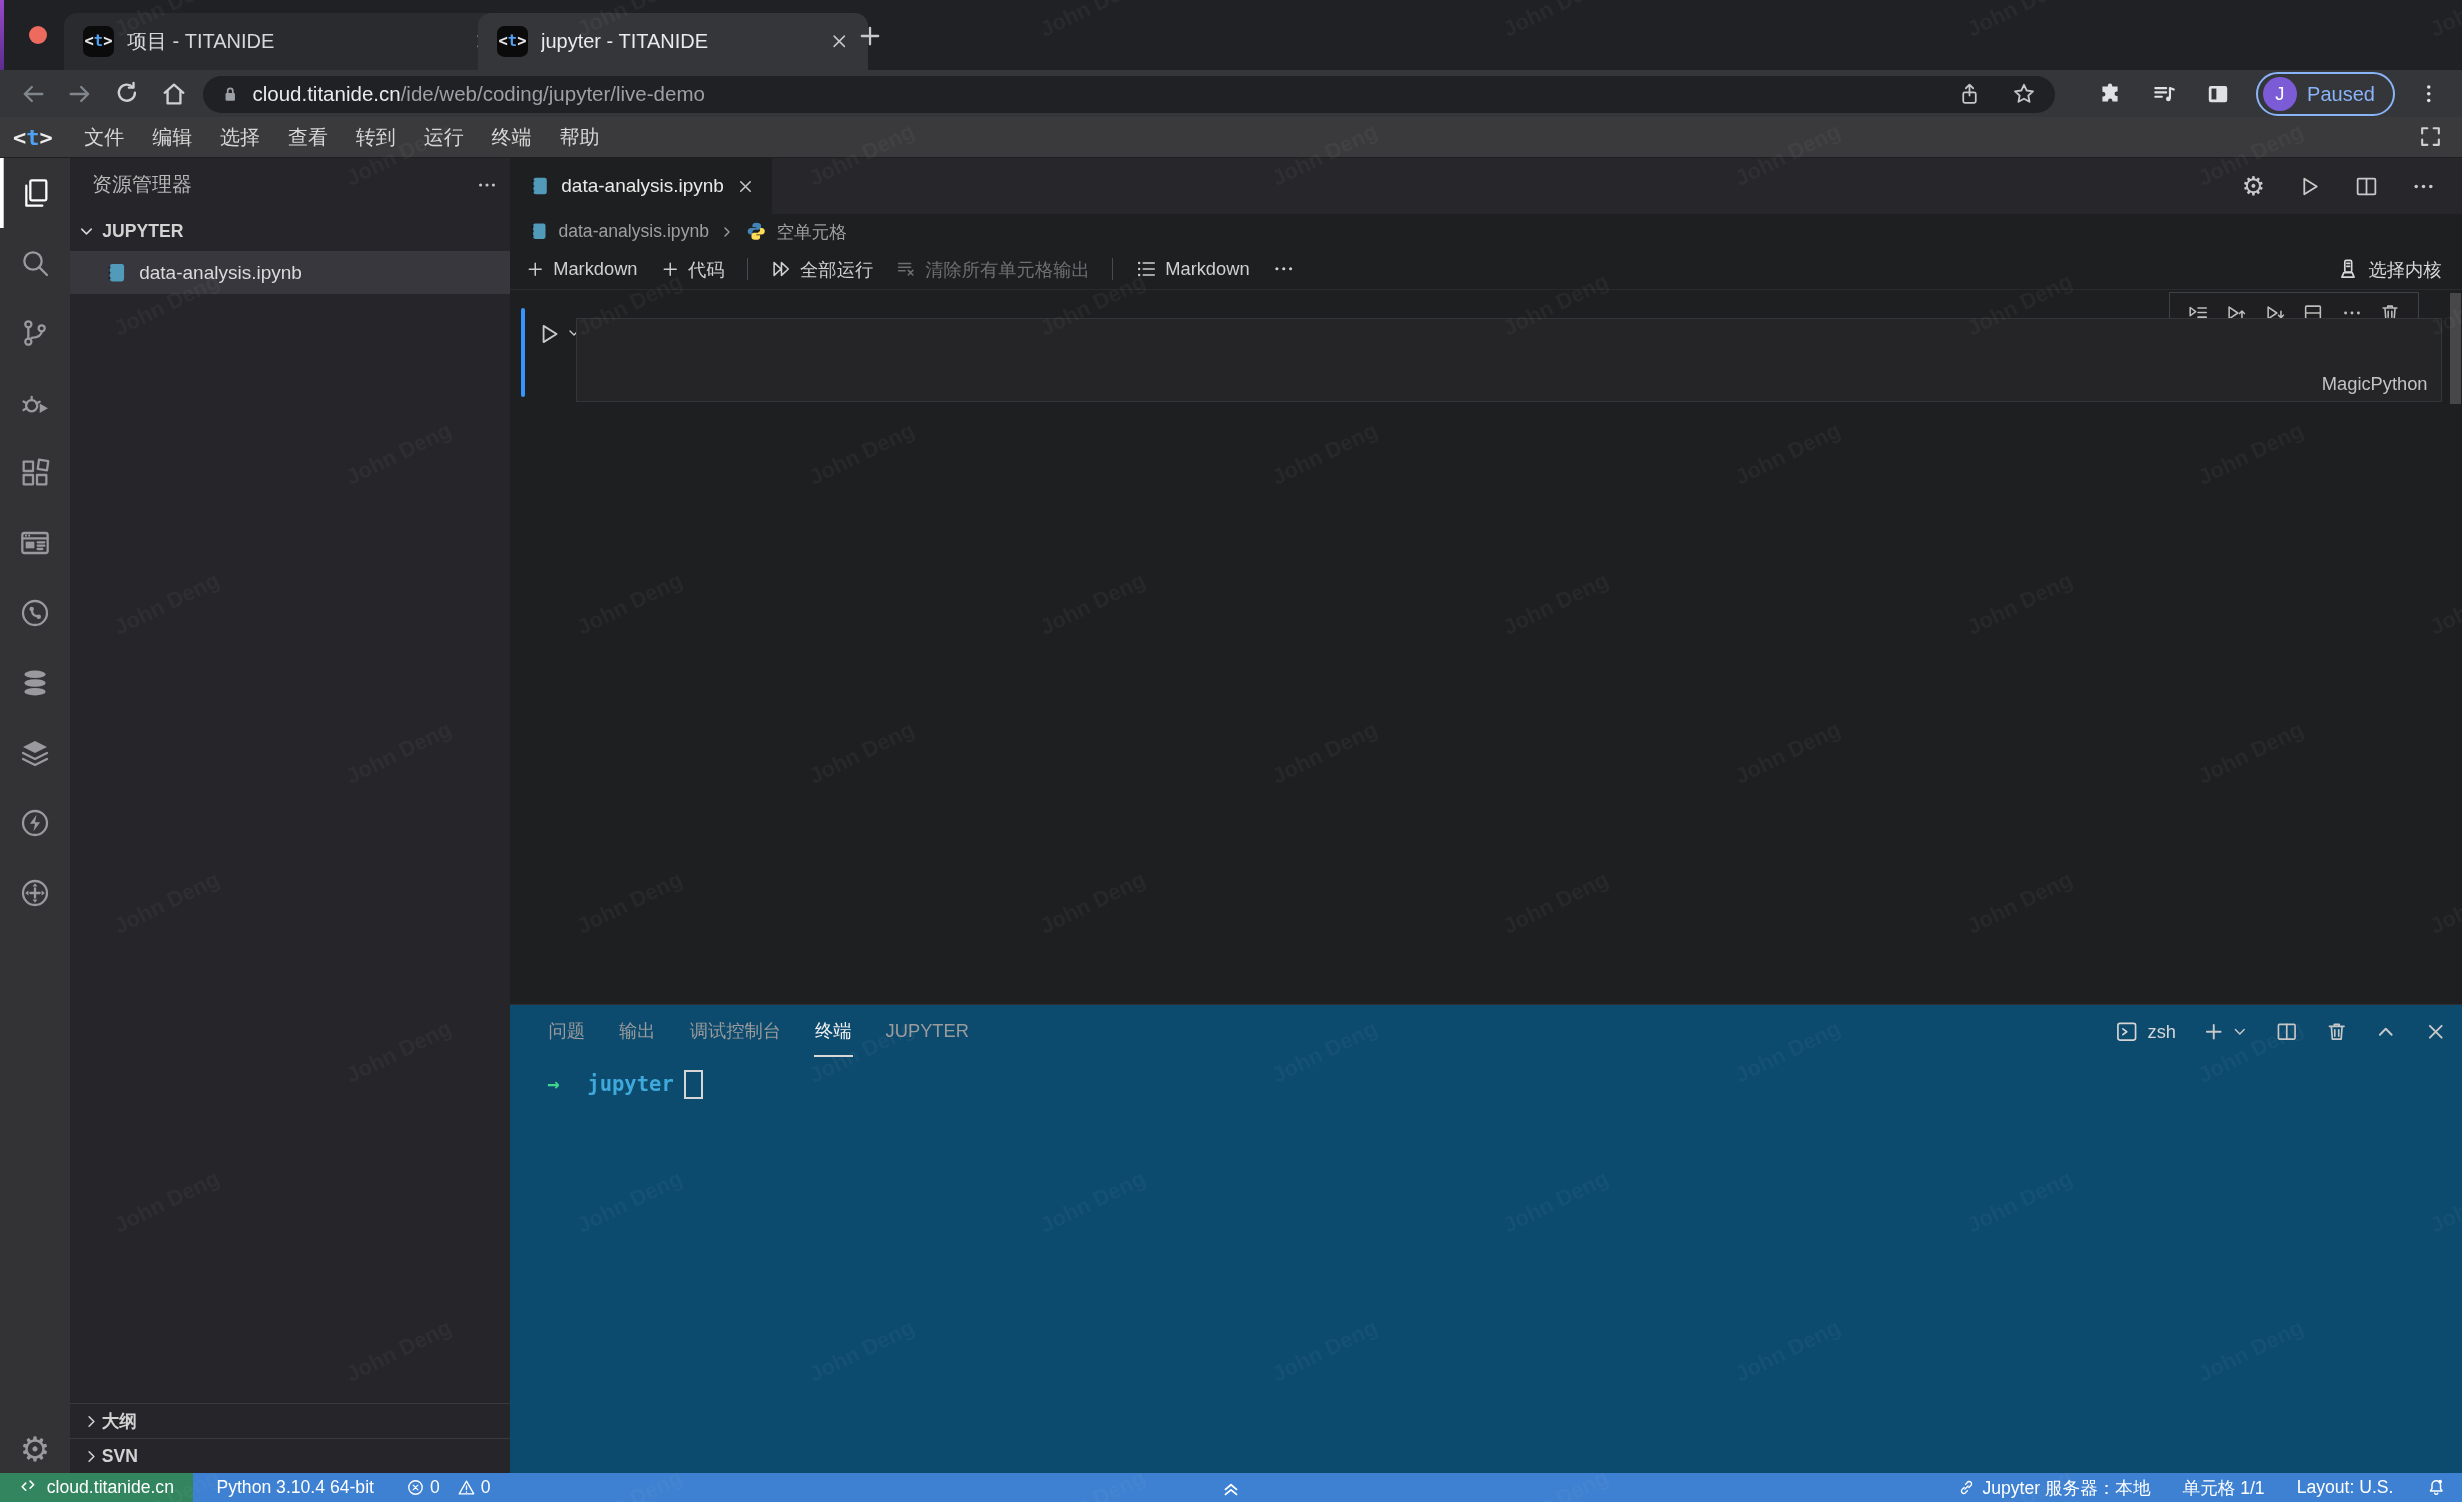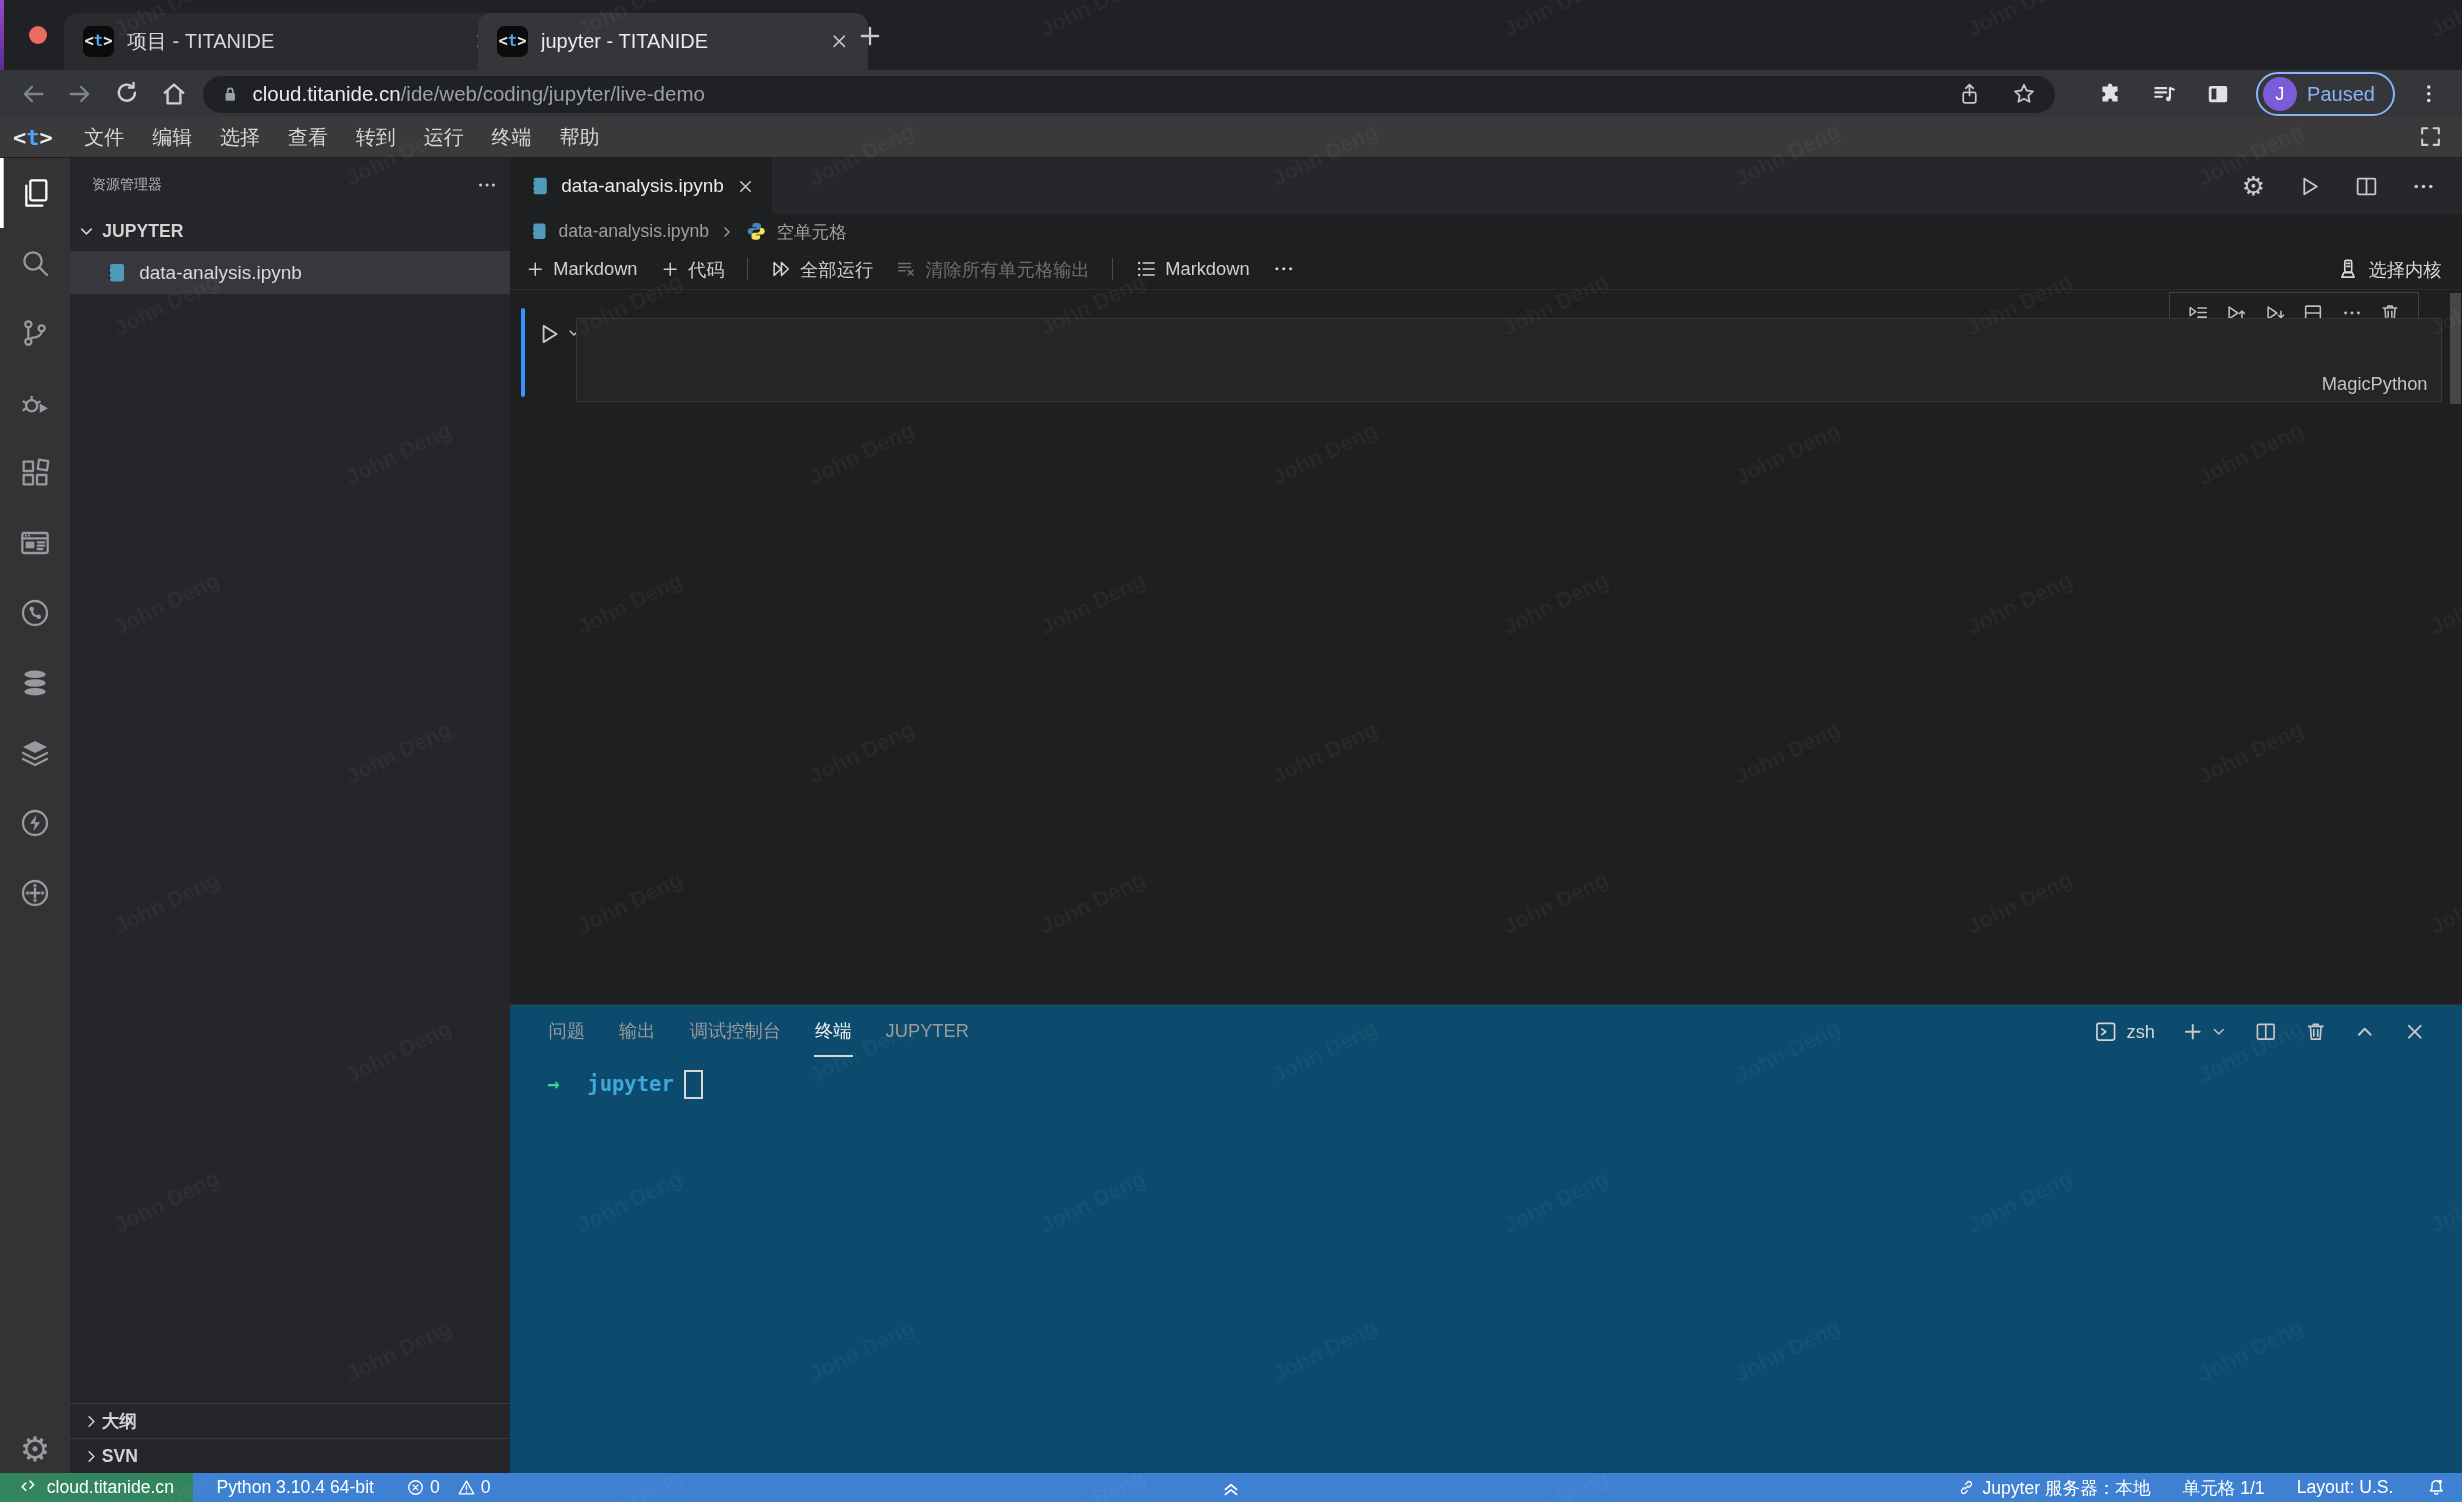--- a/index.html
+++ b/index.html
@@ -53,21 +53,21 @@
 
   
   .workbench{position:absolute;top:158px;left:0;right:0;bottom:29px;display:flex;}
 
   .activitybar{width:70px;background:#333336;display:flex;flex-direction:column;align-items:center;flex:0 0 auto;}
   .ab-item{width:70px;height:70px;display:flex;align-items:center;justify-content:center;color:#9a9a9e;}
   .ab-item.active{color:#ffffff;box-shadow:inset 3.7px 0 0 #ffffff;}
   .ab-gear{margin-top:auto;margin-bottom:7.3px;font-size:34px;color:#9a9a9e;line-height:1;}
 
   .sidebar{width:440px;background:#26262a;display:flex;flex-direction:column;flex:0 0 auto;color:#cccccc;}
-  .sb-header{height:53px;display:flex;align-items:center;padding:0 11.7px 0 22px;font-size:14px;color:#b6b6b6;}
+  .sb-header{height:53px;display:flex;align-items:center;padding:0 11.7px 0 22px;font-size:20px;color:#b6b6b6;}
   .sb-kebab{margin-left:auto;color:#c5c5c5;}
   .sb-section{height:40px;display:flex;align-items:center;gap:5.9px;font-weight:bold;font-size:17.6px;color:#d2d2d2;padding-left:7.3px;}
   .sb-file{height:43px;display:flex;align-items:center;gap:11.7px;background:#37373d;padding-left:34px;font-size:19px;color:#dadada;}
   .sb-space{flex:1;}
   .sb-foot{height:34px;border-top:1.5px solid #3a3a3e;display:flex;align-items:center;gap:1px;padding-left:11.7px;
     font-weight:bold;font-size:17.6px;color:#d2d2d2;}
 
   .editor-area{flex:1;display:flex;flex-direction:column;background:#1e1f20;min-width:0;position:relative;}
   .tabbar{height:56px;background:#27272b;display:flex;align-items:stretch;}
   .etab{background:#1e1f20;display:flex;align-items:center;gap:11.7px;padding:0 17.6px;font-size:19px;color:#eaeaea;flex:0 0 auto;}
@@ -90,21 +90,21 @@
   .cell-focusbar{position:absolute;left:11px;top:17.6px;width:4.4px;height:89px;border-radius:2.2px;background:var(--focus-blue,#3794ff);}
   .cell-run{position:absolute;left:26px;top:31px;display:flex;align-items:flex-start;gap:4.4px;color:#c9c9c9;}
   .cell-editor{position:absolute;left:66px;right:20.5px;top:28px;height:82px;background:#252527;border:1.5px solid #353539;}
   .cell-lang{position:absolute;right:13px;bottom:5.9px;font-size:18.3px;color:#c3c3c3;}
   .nb-scrollbar{position:absolute;right:1.5px;top:2.9px;width:11px;height:111px;background:#47474a;}
 
   .panel{height:468px;border-top:1.5px solid #2f2f33;display:flex;flex-direction:column;background:#0c4a6e;}
   .panel-tabs{height:53px;display:flex;align-items:center;padding-left:37px;gap:31px;font-size:18.3px;color:#9b9b9b;flex:0 0 auto;}
   .ptab{padding:11.7px 1.5px;border-bottom:2.9px solid transparent;white-space:nowrap;}
   .ptab.active{color:#f2f2f2;border-bottom-color:#d8d8d8;}
-  .panel-actions{margin-left:auto;display:flex;align-items:center;gap:26px;padding-right:36px;color:#c7c7c7;}
+  .panel-actions{margin-left:auto;display:flex;align-items:center;gap:26px;padding-right:15px;color:#c7c7c7;}
   .shell-chip{display:flex;align-items:center;gap:8.8px;font-size:18.3px;color:#d5d5d5;}
   .plus-combo{display:flex;align-items:center;gap:5.9px;}
   .terminal{flex:1;font-family:"DejaVu Sans Mono",monospace;font-size:20.5px;padding:11.7px 0 0 37px;}
   .tline{display:flex;align-items:center;gap:0;}
   .t-arrow{color:var(--terminal-green,#3dd68c);font-weight:bold;}
   .t-cmd{color:var(--terminal-cyan,#3fa9dc);font-weight:bold;margin-left:28px;}
   .t-cursor{display:inline-block;width:14.7px;height:25px;border:2.2px solid #d6d6d6;margin-left:10.3px;}
 
   
   .statusbar{position:absolute;left:0;right:0;bottom:0;height:29px;background:var(--status-blue,#3e80d1);display:flex;

